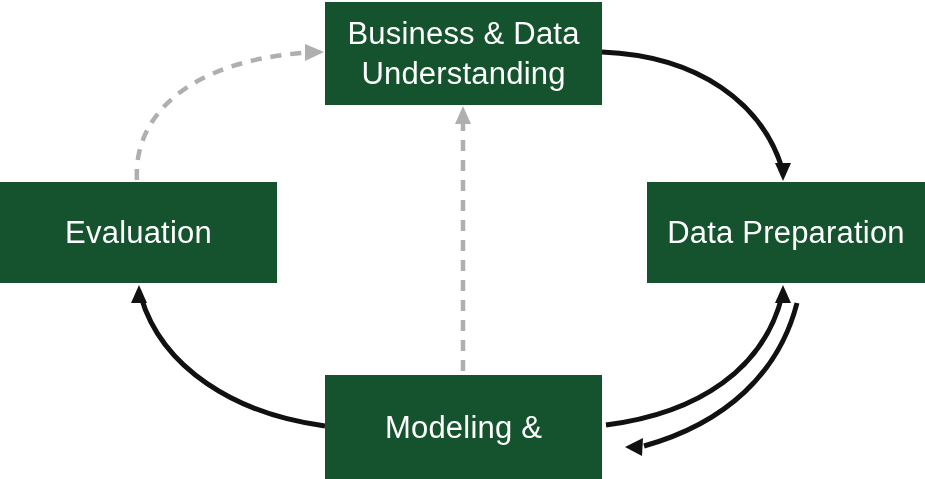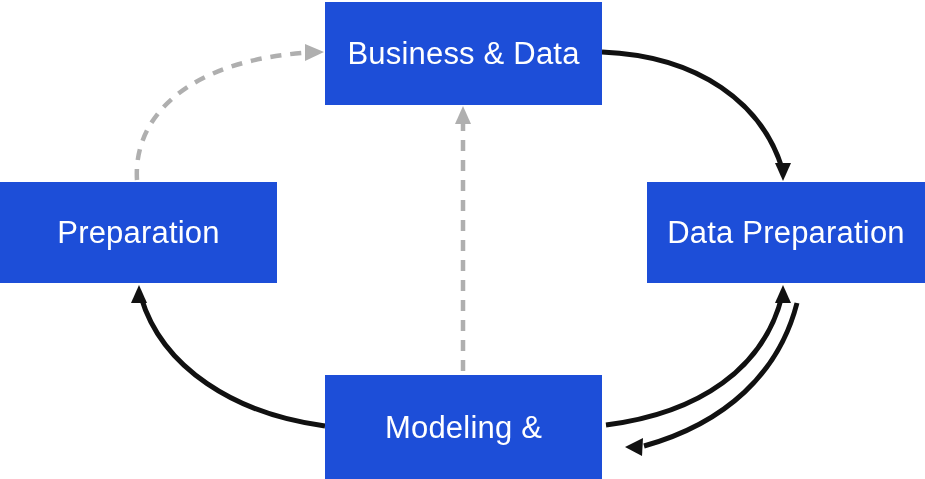--- a/index.html
+++ b/index.html
@@ -16,21 +16,21 @@
     overflow: hidden;
   }
   .arrow-layer {
     position: absolute;
     inset: 0;
     width: 925px;
     height: 479px;
   }
   .node {
     position: absolute;
-    background: #1d4ed8;
+    background: #14532d;
     color: #ffffff;
     display: flex;
     flex-direction: column;
     align-items: center;
     justify-content: center;
     text-align: center;
     font-size: 31px;
     line-height: 40px;
     letter-spacing: 0.2px;
   }
@@ -61,27 +61,28 @@
 
     <path d="M 137 180 C 133 115 190 62 302 53" fill="none" stroke-width="4.5" stroke-dasharray="11 9" stroke="#AFAFAF"></path>
     <polygon points="324,52 305,44 305,61" fill="#AFAFAF"></polygon>
 
     <path d="M 463 371 L 463 124" fill="none" stroke-width="4.5" stroke-dasharray="11 9" stroke="#AFAFAF"></path>
     <polygon points="463,106 455,124 471,124" fill="#AFAFAF"></polygon>
   </svg>
 
   <div class="node node-business">
     <span>Business &amp; Data</span>
+    <span>Understanding</span>
   </div>
 
   <div class="node node-dataprep">
     <span>Data Preparation</span>
   </div>
 
   <div class="node node-deployment">
-    <span>Preparation</span>
+    <span>Evaluation</span>
   </div>
 
   <div class="node node-modeling">
     <span>Modeling &amp;</span>
   </div>
 
 </div>
 
 </body></html>

